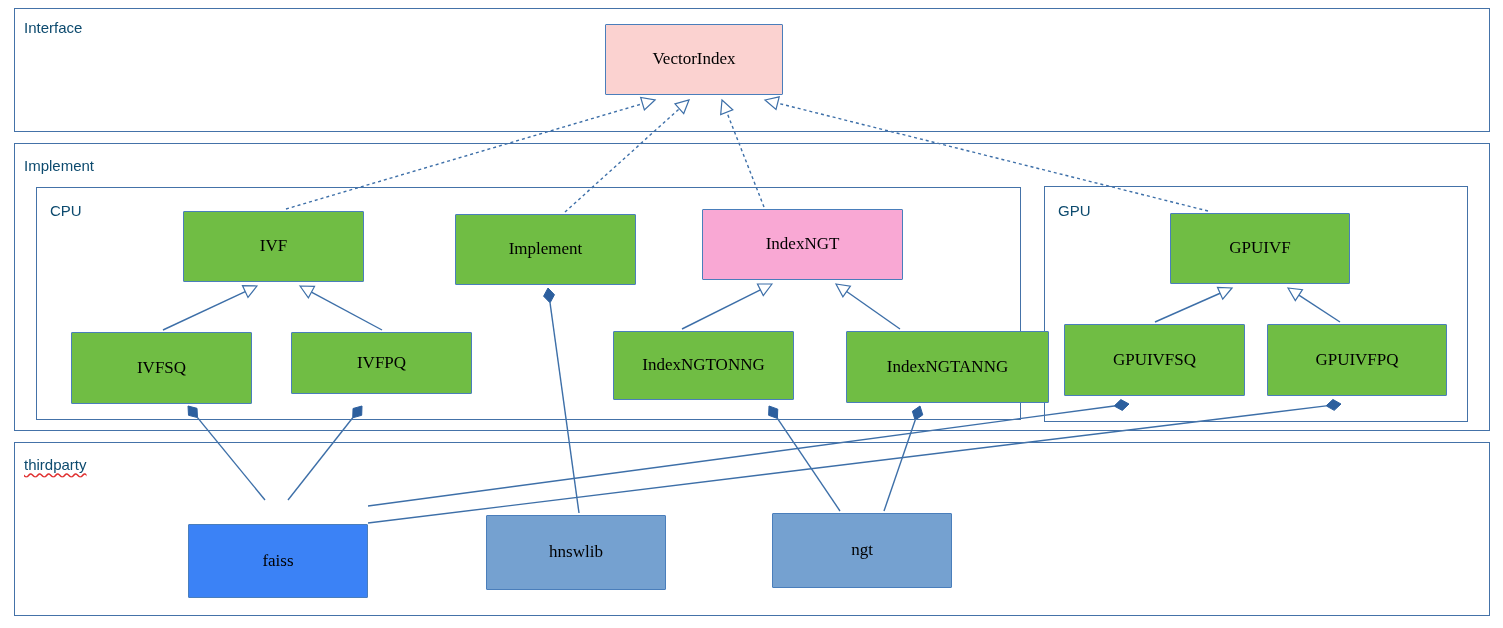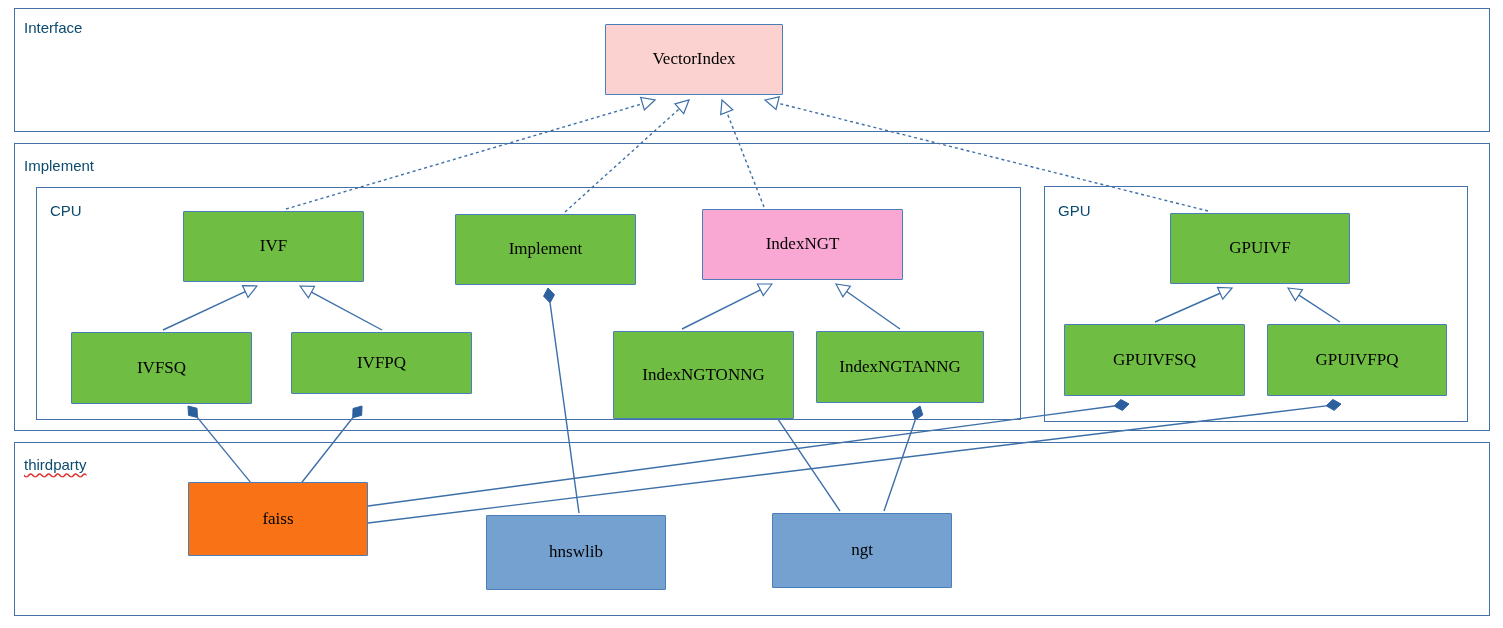--- a/index.html
+++ b/index.html
@@ -113,22 +113,22 @@
       <div class="container-box" style="left: 14px; top: 442px; width: 1476px; height: 174px; border-color: rgb(68, 114, 168);"></div>
       <div class="container-label misspelled" style="left: 24px; top: 457px;">thirdparty</div>
     </div>
   <div id="nodes-layer">
       <div class="node" style="left: 605px; top: 24px; width: 178px; height: 71px; background: rgb(251, 210, 208); border-color: rgb(74, 126, 187);">VectorIndex</div>
       <div class="node" style="left: 183px; top: 211px; width: 181px; height: 71px; background: rgb(112, 189, 68); border-color: rgb(74, 126, 187);">IVF</div>
       <div class="node" style="left: 455px; top: 214px; width: 181px; height: 71px; background: rgb(112, 189, 68); border-color: rgb(74, 126, 187);">Implement</div>
       <div class="node" style="left: 702px; top: 209px; width: 201px; height: 71px; background: #f9a8d4; border-color: rgb(74, 126, 187);">IndexNGT</div>
       <div class="node" style="left: 71px; top: 332px; width: 181px; height: 72px; background: rgb(112, 189, 68); border-color: rgb(74, 126, 187);">IVFSQ</div>
       <div class="node" style="left: 291px; top: 332px; width: 181px; height: 62px; background: rgb(112, 189, 68); border-color: rgb(74, 126, 187);">IVFPQ</div>
-      <div class="node" style="left: 613px; top: 331px; width: 181px; height: 88px; background: rgb(112, 189, 68); border-color: rgb(74, 126, 187);">IndexNGTONNG</div>
-      <div class="node" style="left: 816px; top: 331px; width: 168px; height: 72px; background: rgb(112, 189, 68); border-color: rgb(74, 126, 187);">IndexNGTANNG</div>
+      <div class="node" style="left: 613px; top: 331px; width: 181px; height: 69px; background: rgb(112, 189, 68); border-color: rgb(74, 126, 187);">IndexNGTONNG</div>
+      <div class="node" style="left: 846px; top: 331px; width: 203px; height: 72px; background: rgb(112, 189, 68); border-color: rgb(74, 126, 187);">IndexNGTANNG</div>
       <div class="node" style="left: 1170px; top: 213px; width: 180px; height: 71px; background: rgb(112, 189, 68); border-color: rgb(74, 126, 187);">GPUIVF</div>
       <div class="node" style="left: 1064px; top: 324px; width: 181px; height: 72px; background: rgb(112, 189, 68); border-color: rgb(74, 126, 187);">GPUIVFSQ</div>
       <div class="node" style="left: 1267px; top: 324px; width: 180px; height: 72px; background: rgb(112, 189, 68); border-color: rgb(74, 126, 187);">GPUIVFPQ</div>
-      <div class="node" style="left: 188px; top: 482px; width: 180px; height: 74px; background: #f97316; border-color: rgb(74, 126, 187);">faiss</div>
+      <div class="node" style="left: 188px; top: 524px; width: 180px; height: 74px; background: #3b82f6; border-color: rgb(74, 126, 187);">faiss</div>
       <div class="node" style="left: 486px; top: 515px; width: 180px; height: 75px; background: rgb(117, 161, 208); border-color: rgb(74, 126, 187);">hnswlib</div>
       <div class="node" style="left: 772px; top: 513px; width: 180px; height: 75px; background: rgb(117, 161, 208); border-color: rgb(74, 126, 187);">ngt</div>
     </div>
 </div>
 
 </body></html>

